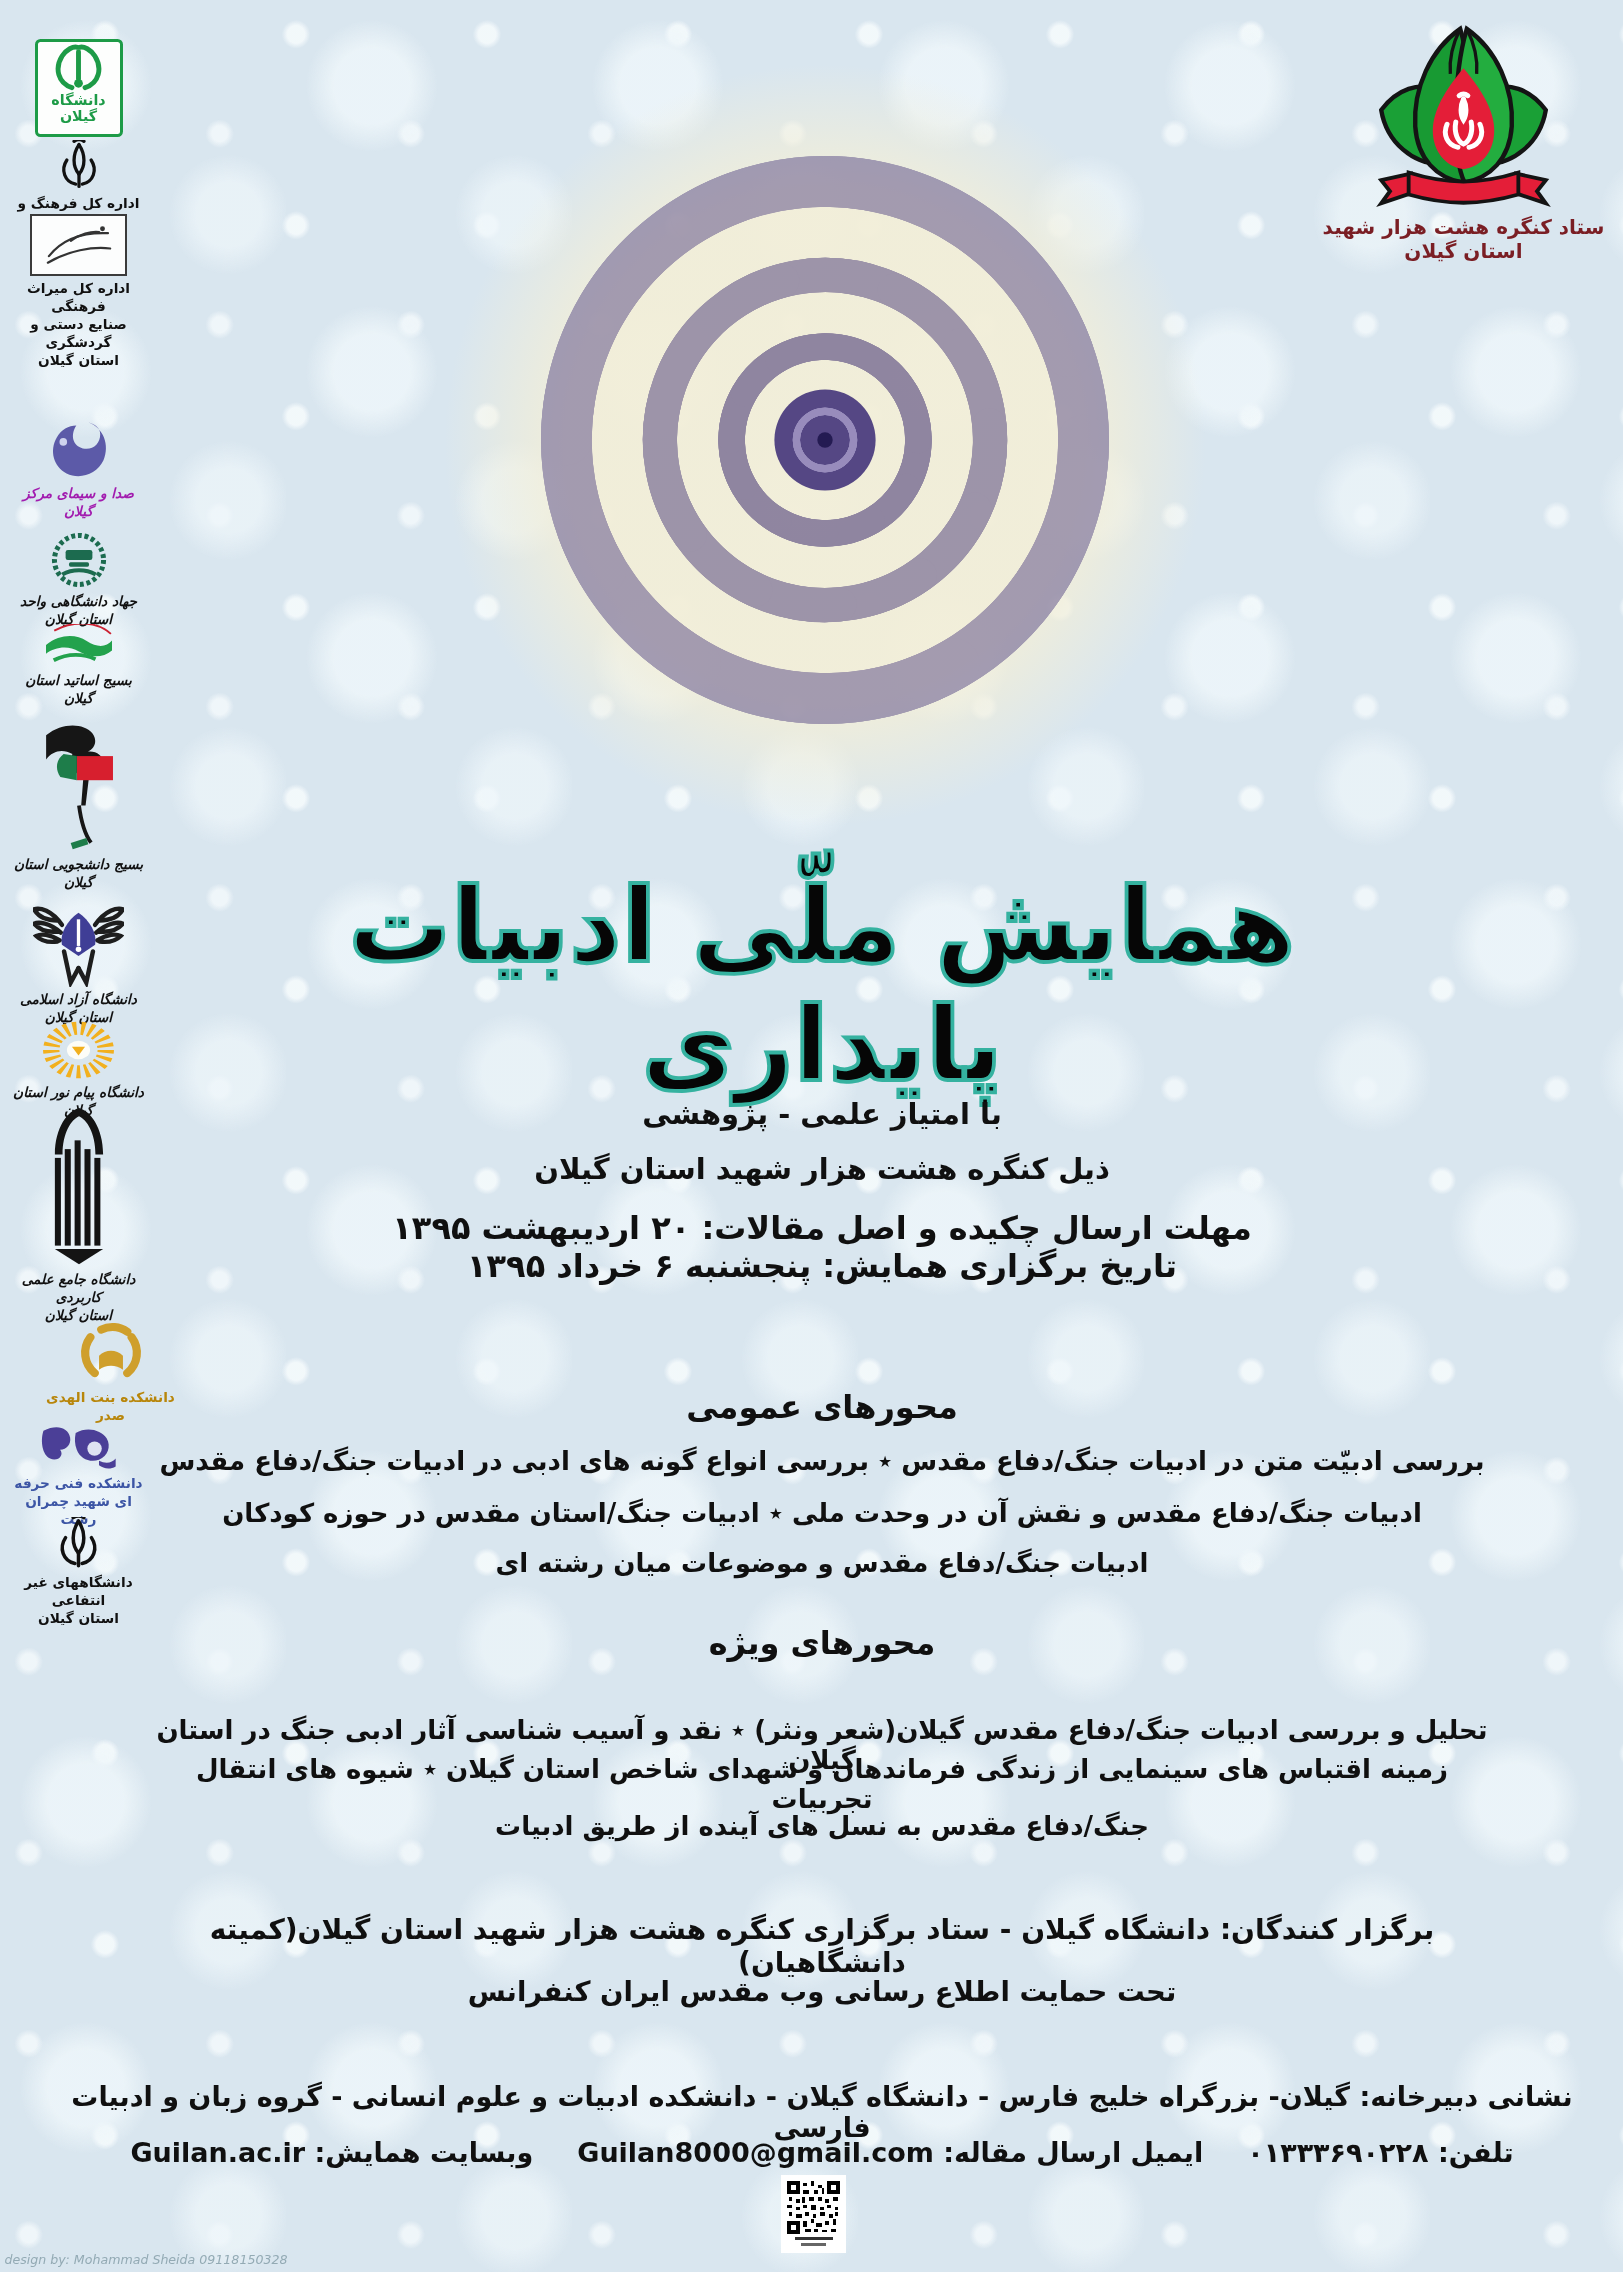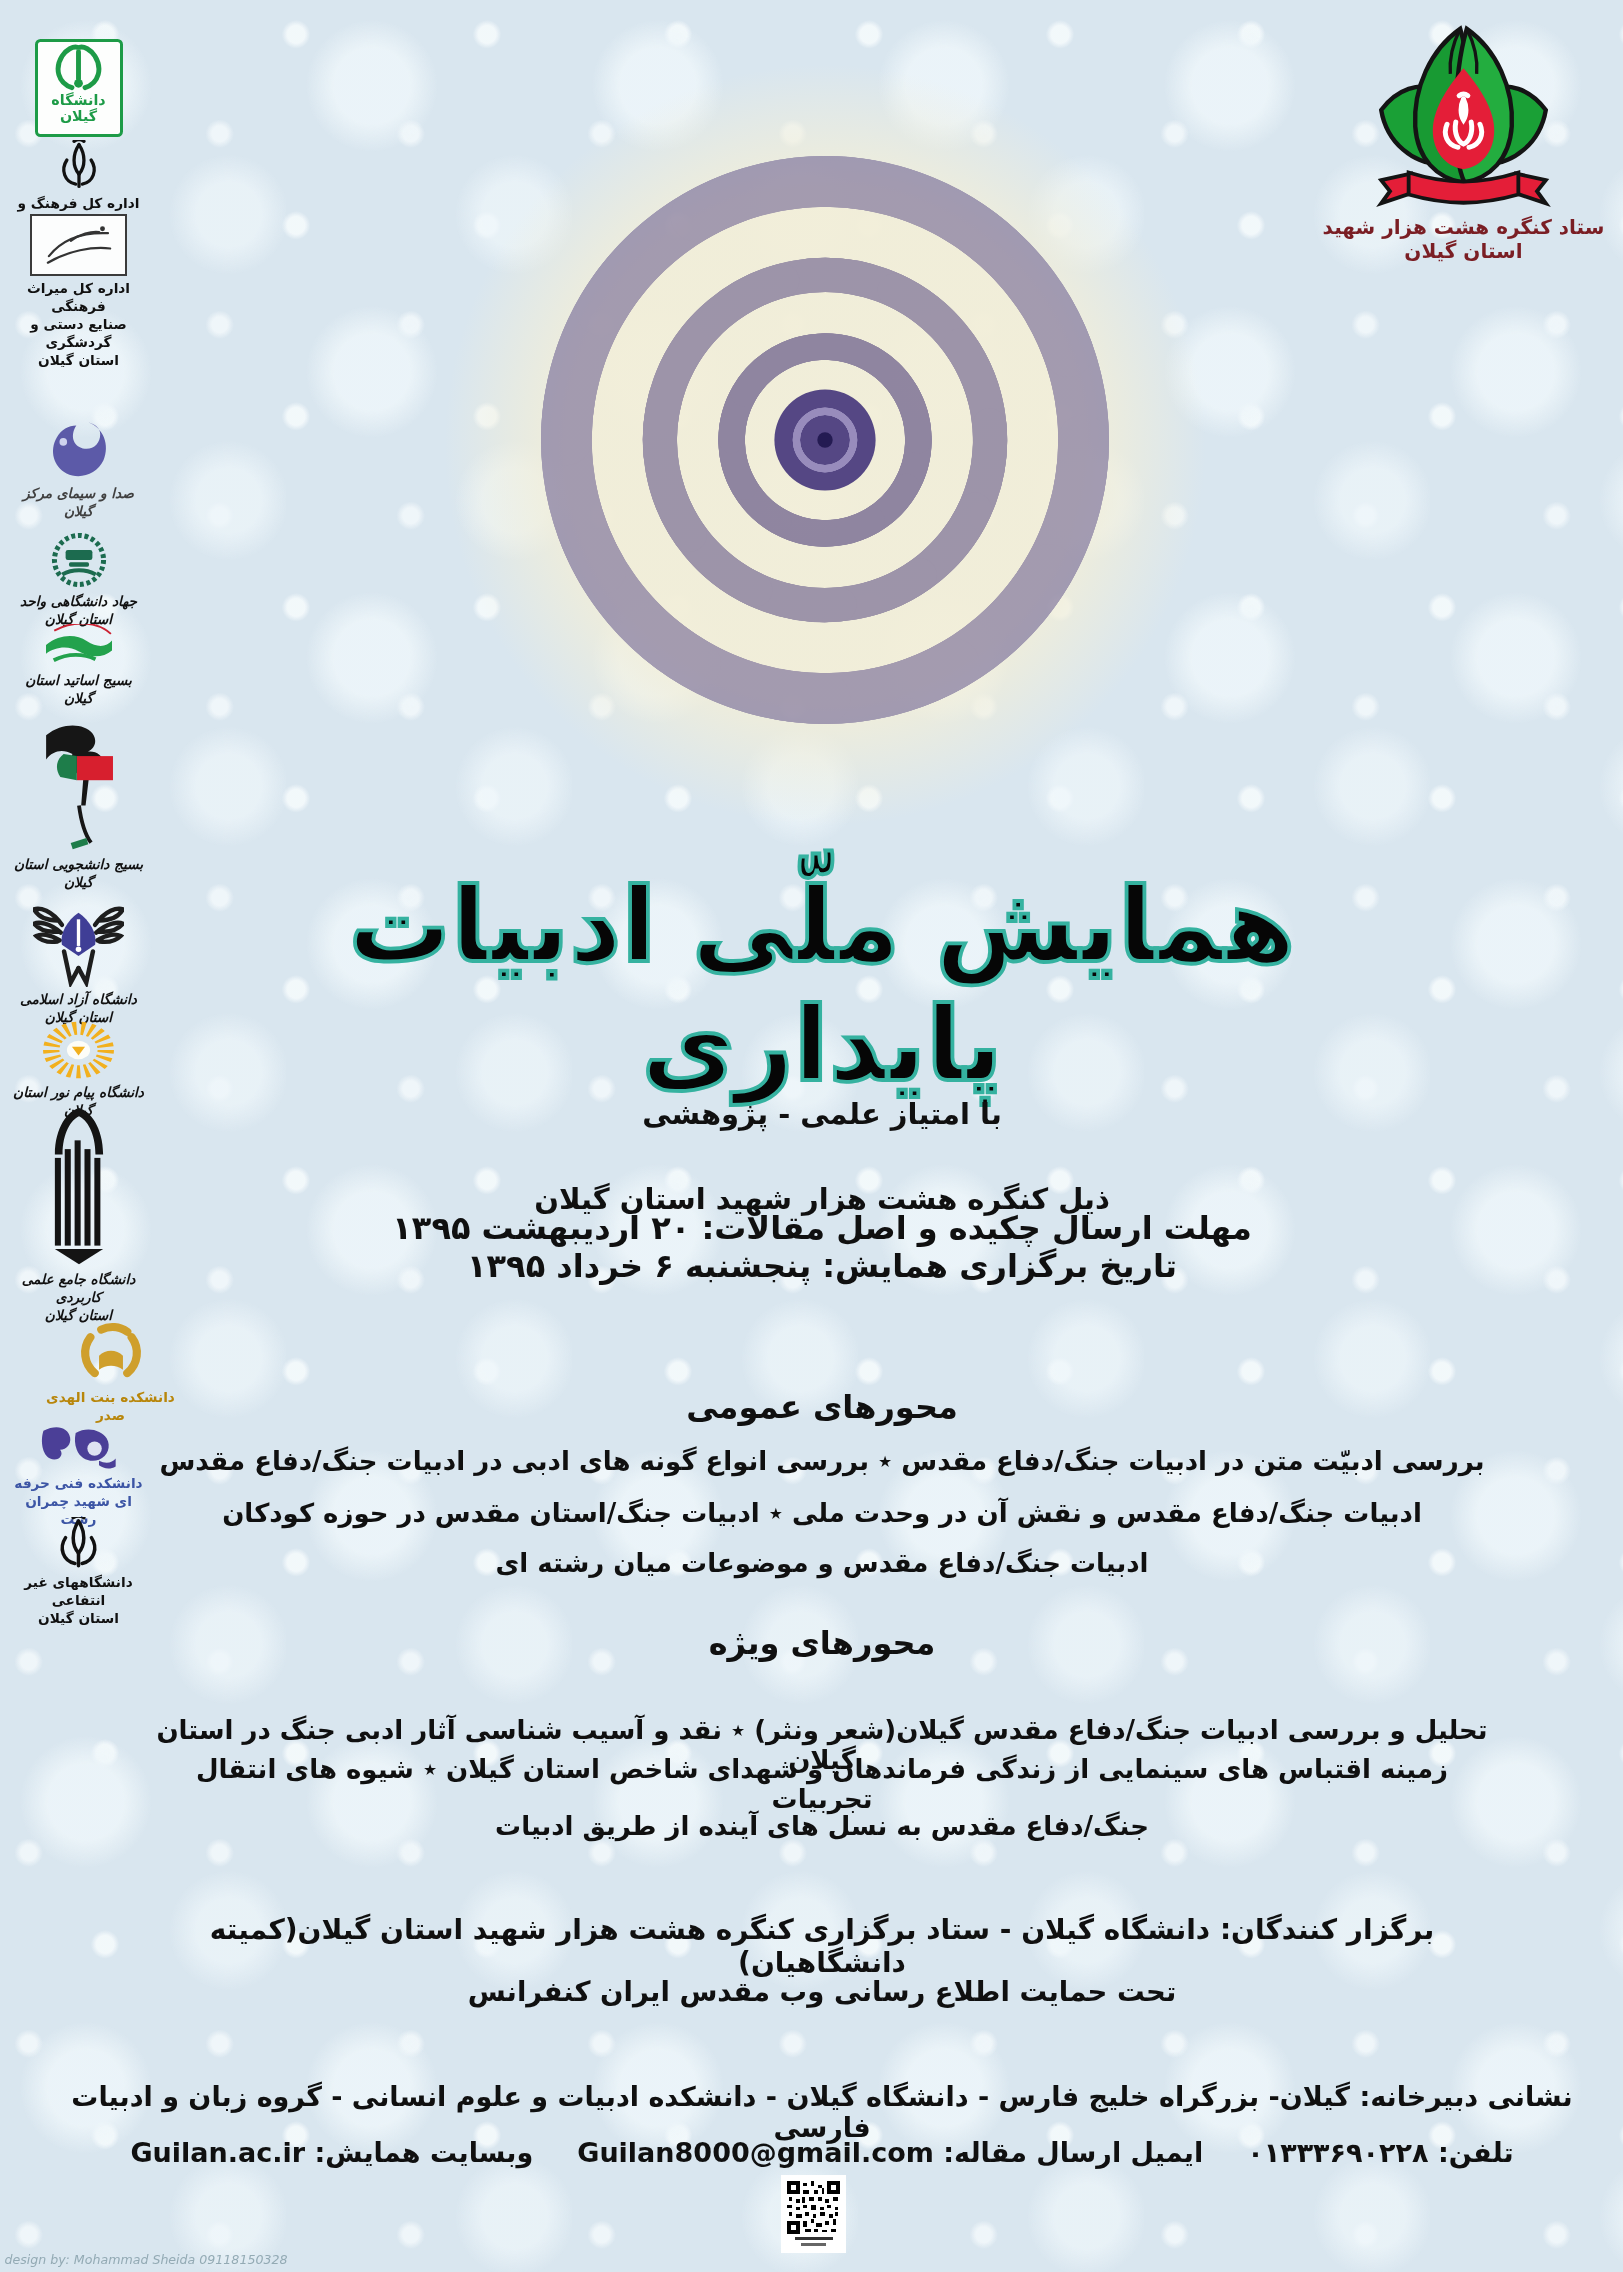--- a/index.html
+++ b/index.html
@@ -28,21 +28,21 @@
   .badge{position:absolute;right:11px;top:22px;width:297px;text-align:center;}
   .badge-label{margin-top:4.4px;font-size:20px;font-weight:bold;color:#7a1e24;}
   
   .cream{position:absolute;left:429px;top:49px;width:792px;height:792px;
     background:radial-gradient(circle, rgba(242,238,216,.95) 0 46%, rgba(242,238,216,0) 68%);border-radius:50%;}
   
   .main{position:absolute;left:154px;width:1336px;text-align:center;direction:rtl;}
   .title{top:866px;font-size:102px;font-weight:bold;color:#060606;
     -webkit-text-stroke:3.8px #35b2a0;text-shadow:0 0 1.6px #35b2a0;letter-spacing:-1.1px;}
   .sub1{top:1097px;font-size:29px;font-weight:bold;}
-  .sub2{top:1152px;font-size:29px;font-weight:bold;margin-top:30px;}
+  .sub2{top:1152px;font-size:29px;font-weight:bold;}
   .date1{top:1209px;font-size:32px;font-weight:bold;}
   .date2{top:1247px;font-size:32px;font-weight:bold;}
   .h-gen{top:1388px;font-size:32px;font-weight:bold;}
   .g1{top:1446px;font-size:26px;font-weight:bold;}
   .g2{top:1498px;font-size:26px;font-weight:bold;}
   .g3{top:1548px;font-size:26px;font-weight:bold;}
   .h-sp{top:1624px;font-size:32px;font-weight:bold;}
   .s1{top:1693px;font-size:26px;font-weight:bold;margin-top:22px;}
   .s2{top:1754px;font-size:26px;font-weight:bold;}
   .s3{top:1811px;font-size:26px;font-weight:bold;}
@@ -180,21 +180,21 @@
       <div>صنایع دستی و گردشگری</div>
       <div>استان گیلان</div>
     </div>
   </div>
 
   <div class="logo-item" style="top:385px;">
     <svg width="63" height="63" viewBox="-58 -58 116 116">
       <path d="M18,-50 C46,-40 58,-8 46,20 C34,46 2,56 -22,44 C-46,32 -54,2 -40,-22 C-32,-36 -18,-44 -4,-44 C-16,-26 -10,-6 8,-2 C26,2 40,-10 40,-28 C40,-38 32,-46 18,-50 Z" fill="#5c5aa8"></path>
       <circle cx="-28" cy="-14" r="7" fill="#cfd3ee"></circle>
     </svg>
-    <div class="logo-label cal" style="color:#404040;">صدا و سیمای مرکز گیلان</div>
+    <div class="logo-label cal" style="color:#a21caf;">صدا و سیمای مرکز گیلان</div>
   </div>
 
   <div class="logo-item" style="top:498px;">
     <svg width="58" height="58" viewBox="-52 -52 104 104">
       <circle r="44" fill="none" stroke="#1c6b4f" stroke-width="9" stroke-dasharray="7 5"></circle>
       <rect x="-24" y="-18" width="48" height="18" rx="4" fill="#1c6b4f"></rect>
       <rect x="-18" y="4" width="36" height="8" rx="3" fill="#1c6b4f"></rect>
       <path d="M-30,26 C-12,16 12,16 30,26" fill="none" stroke="#1c6b4f" stroke-width="7"></path>
     </svg>
     <div class="logo-label cal">جهاد دانشگاهی واحد استان گیلان</div>

